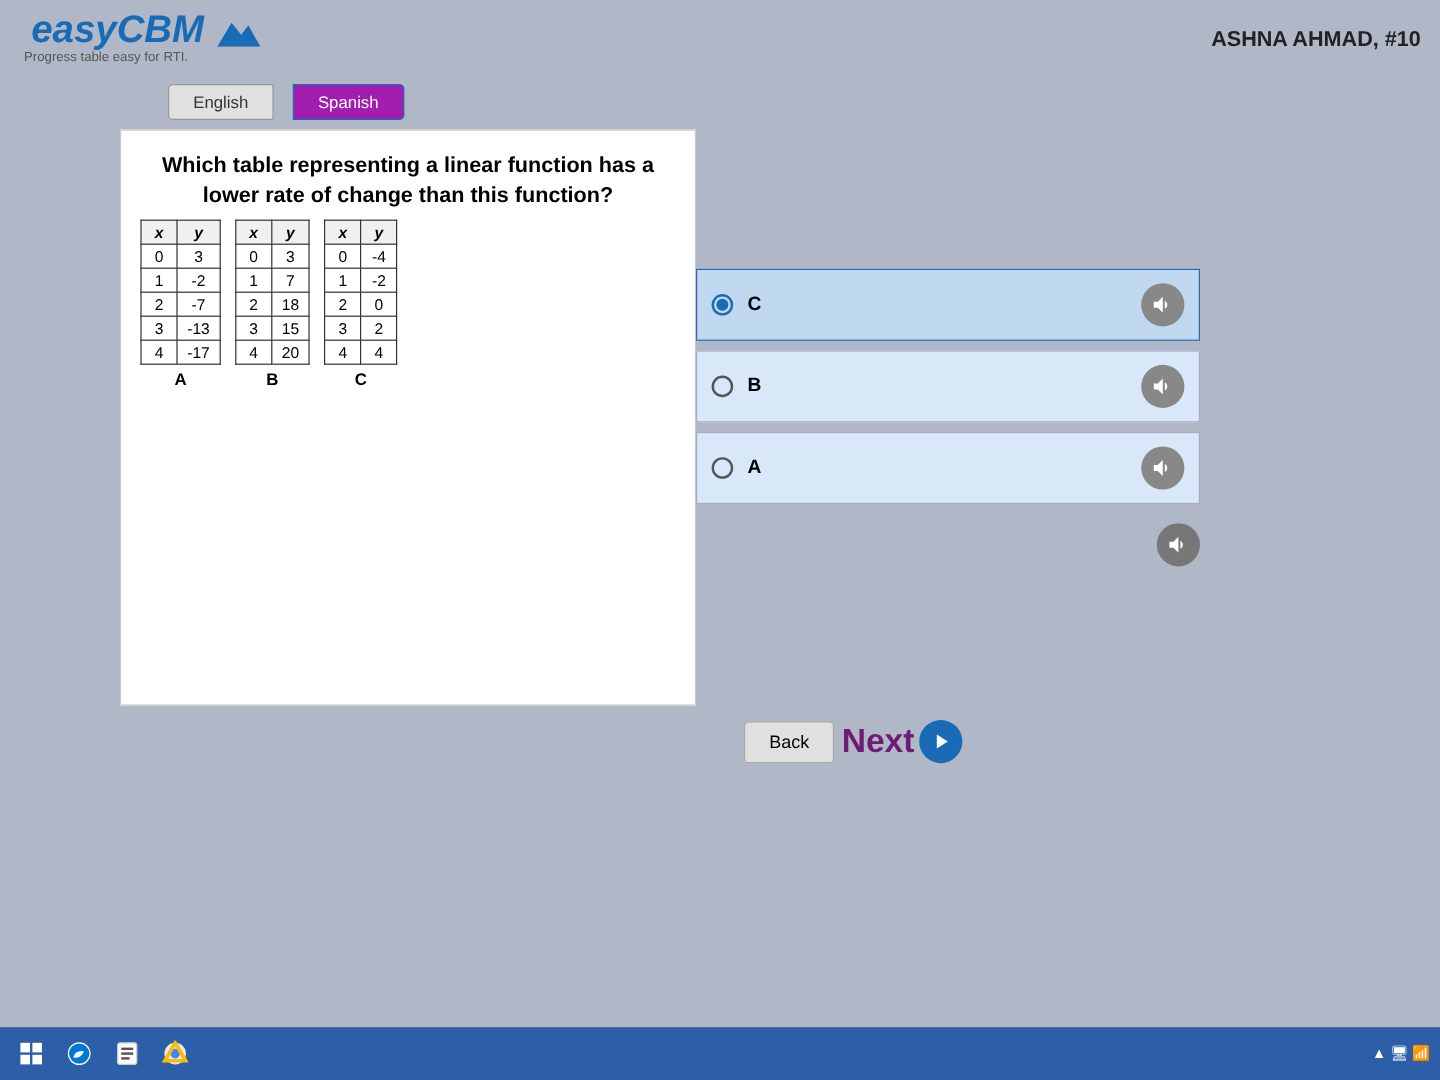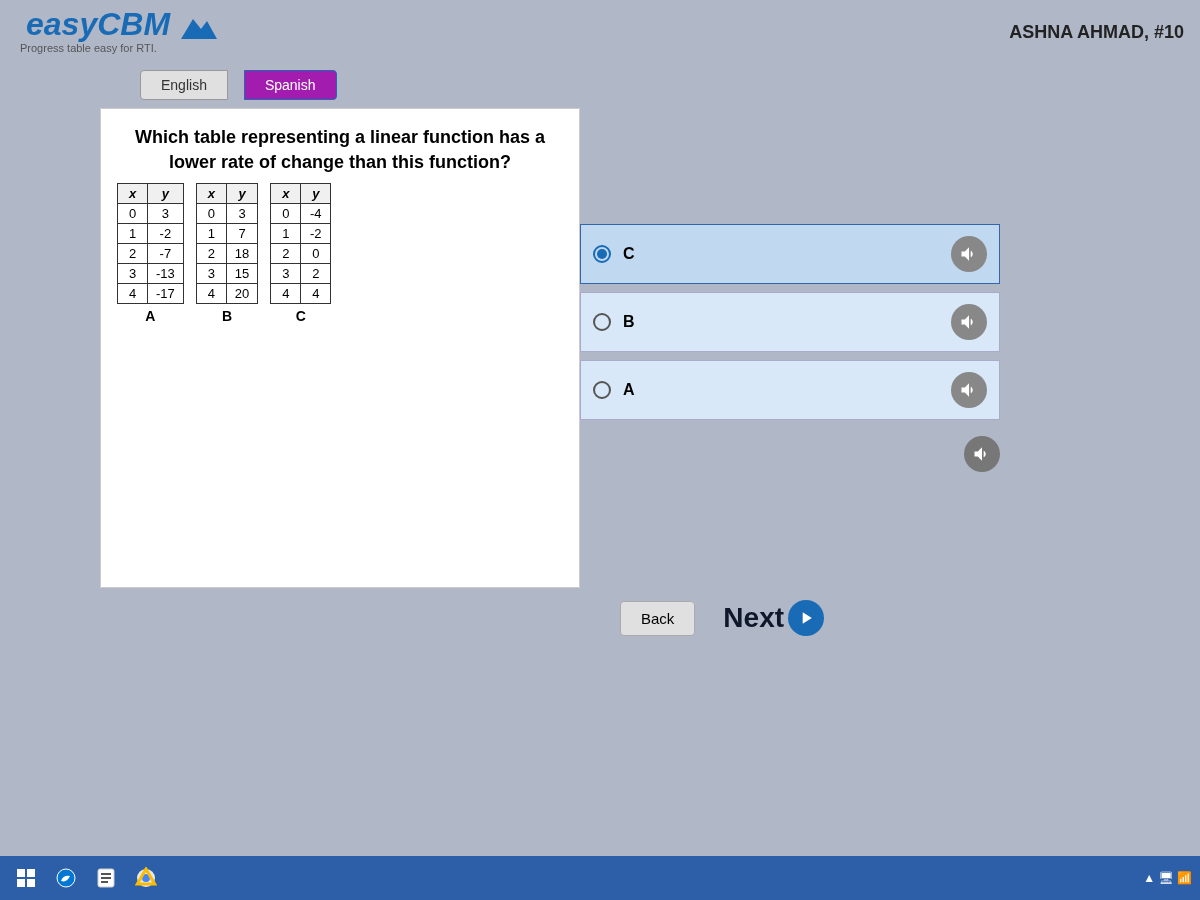--- a/index.html
+++ b/index.html
@@ -211,39 +211,39 @@
     .bottom-audio {
       margin-top: 8px;
       display: flex;
       justify-content: flex-start;
     }
 
     
     .nav-buttons {
       display: flex;
       align-items: center;
-      gap: 28px;
+      gap: 6px;
       margin-top: 12px;
       margin-left: 620px;
     }
     .back-btn {
       padding: 8px 20px;
       font-size: 15px;
       background: #e0e0e0;
       border: 1px solid #aaa;
       border-radius: 4px;
       cursor: pointer;
     }
     .next-btn {
       display: flex;
       align-items: center;
       gap: 4px;
       font-size: 28px;
       font-weight: bold;
-      color: #0f172a;
+      color: #701a75;
       cursor: pointer;
       background: none;
       border: none;
     }
     .next-arrow {
       width: 36px;
       height: 36px;
       border-radius: 50%;
       background: #1a6bb5;
       display: flex;

